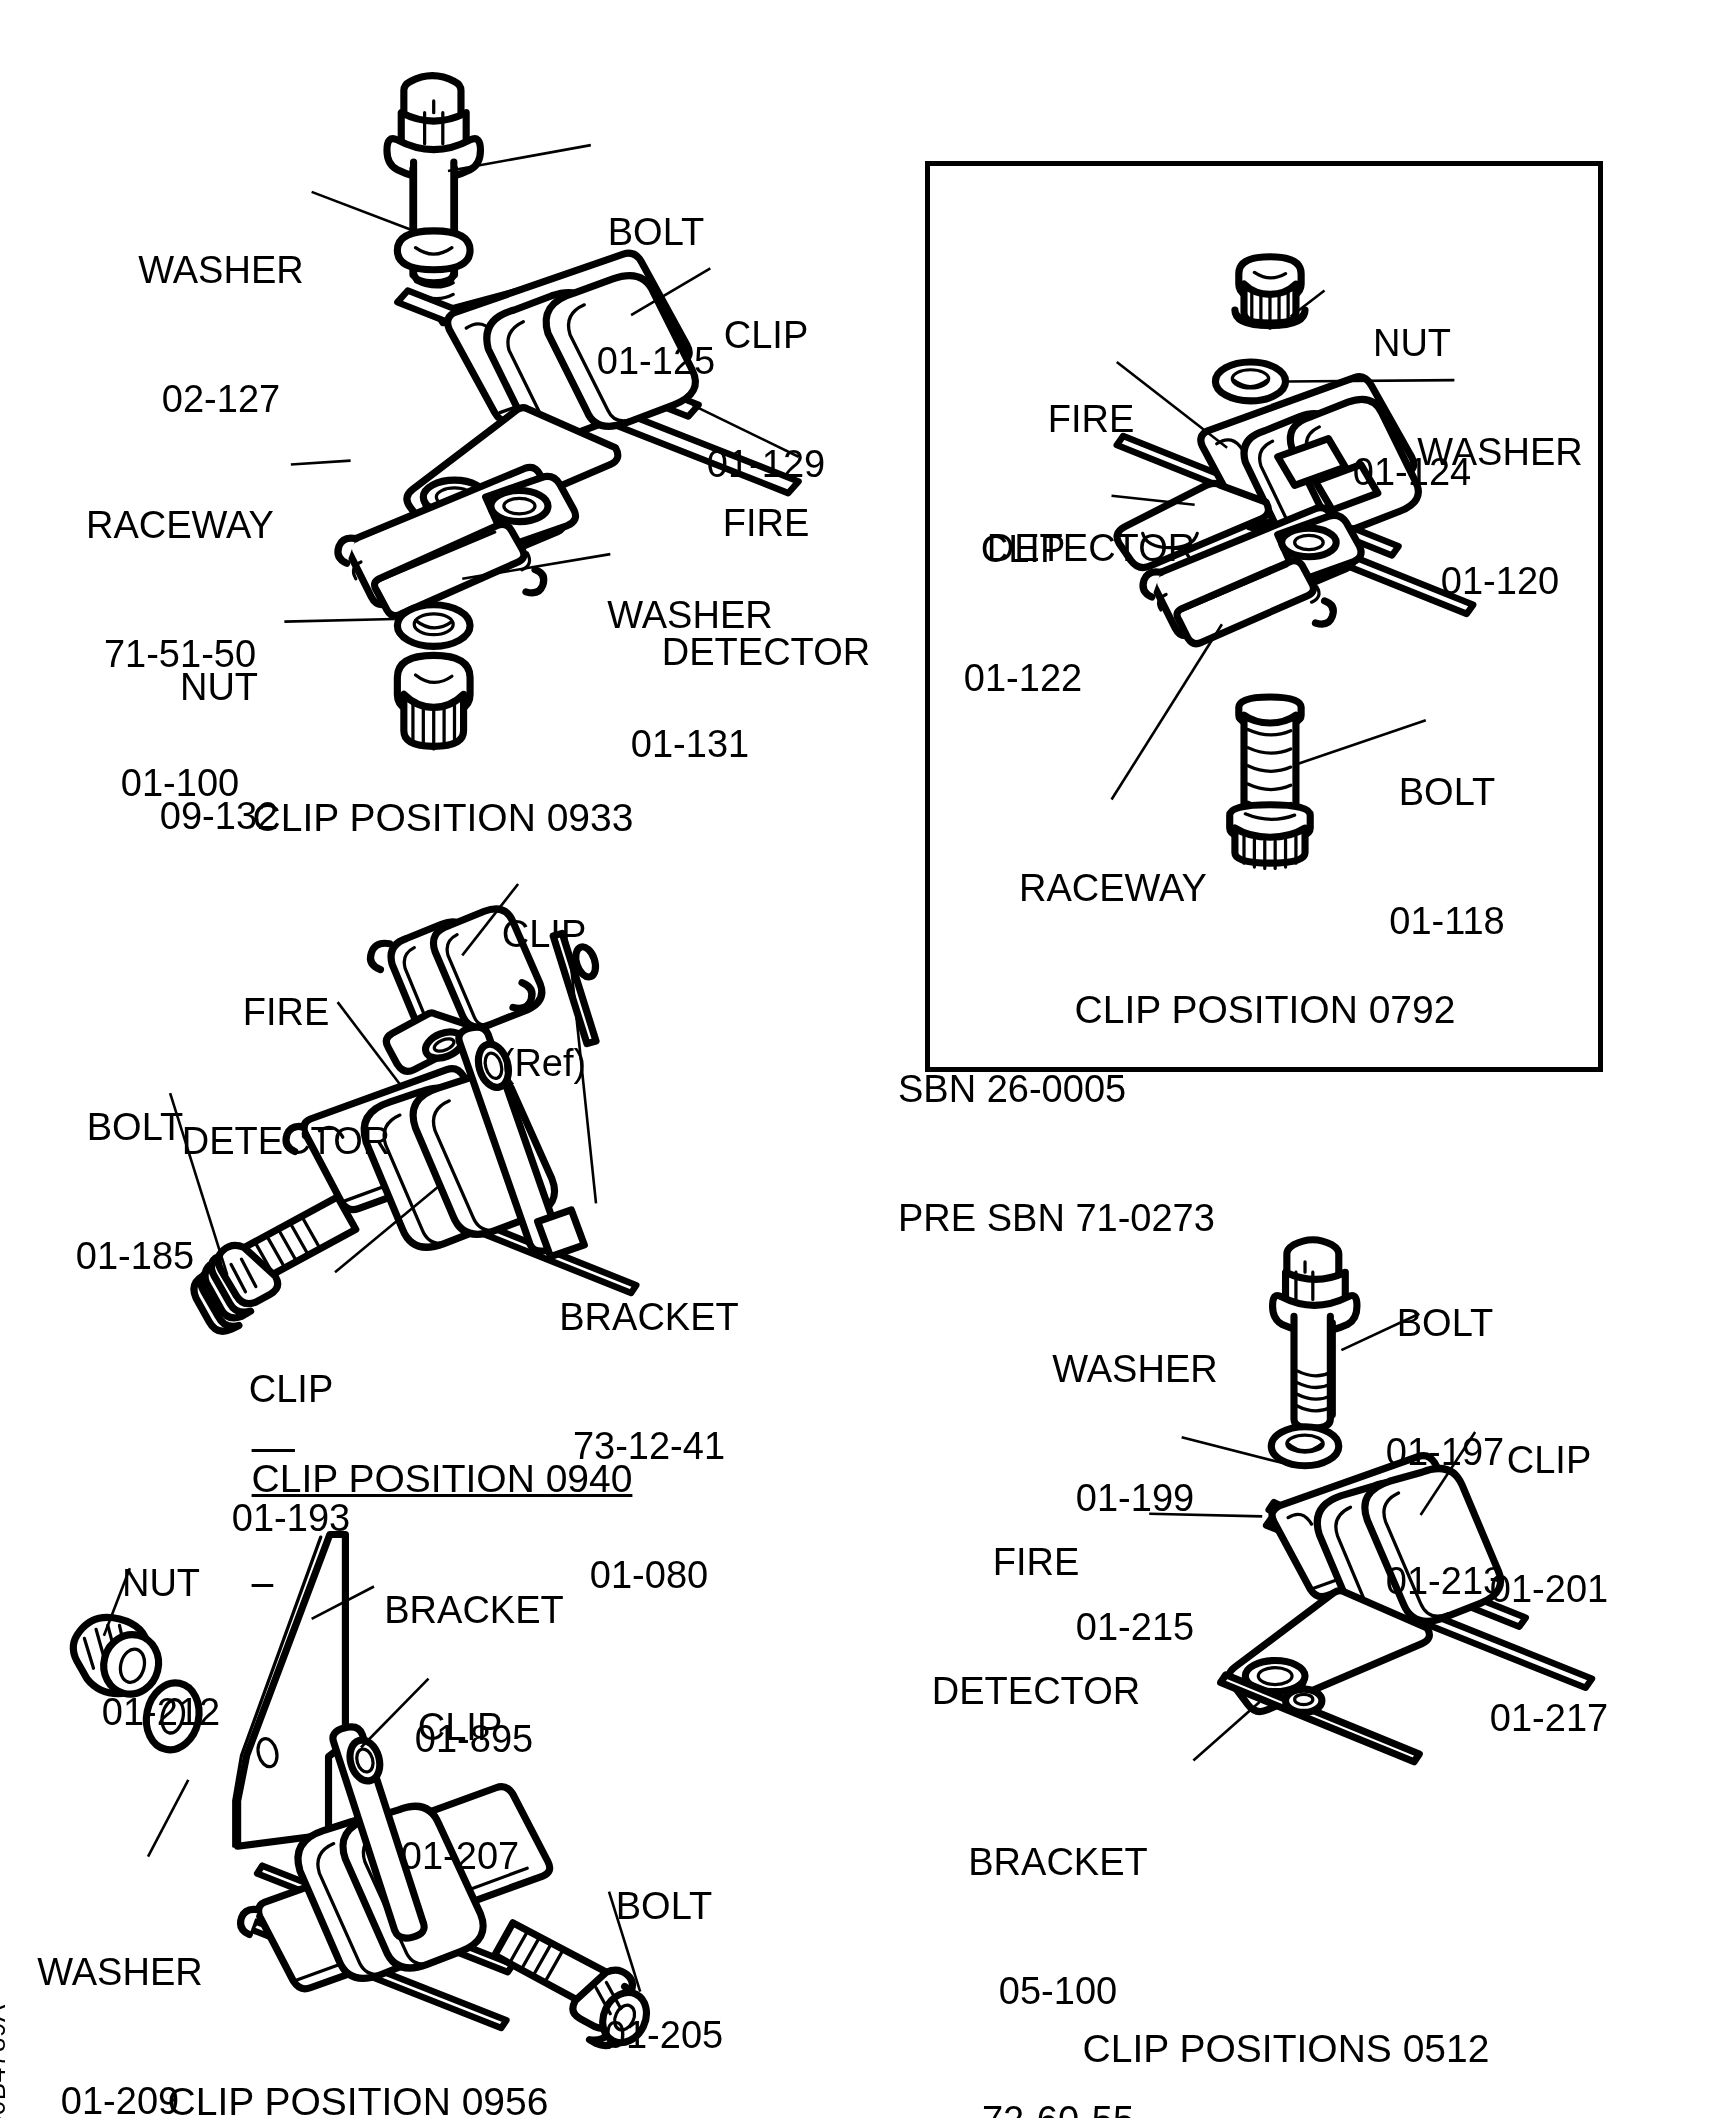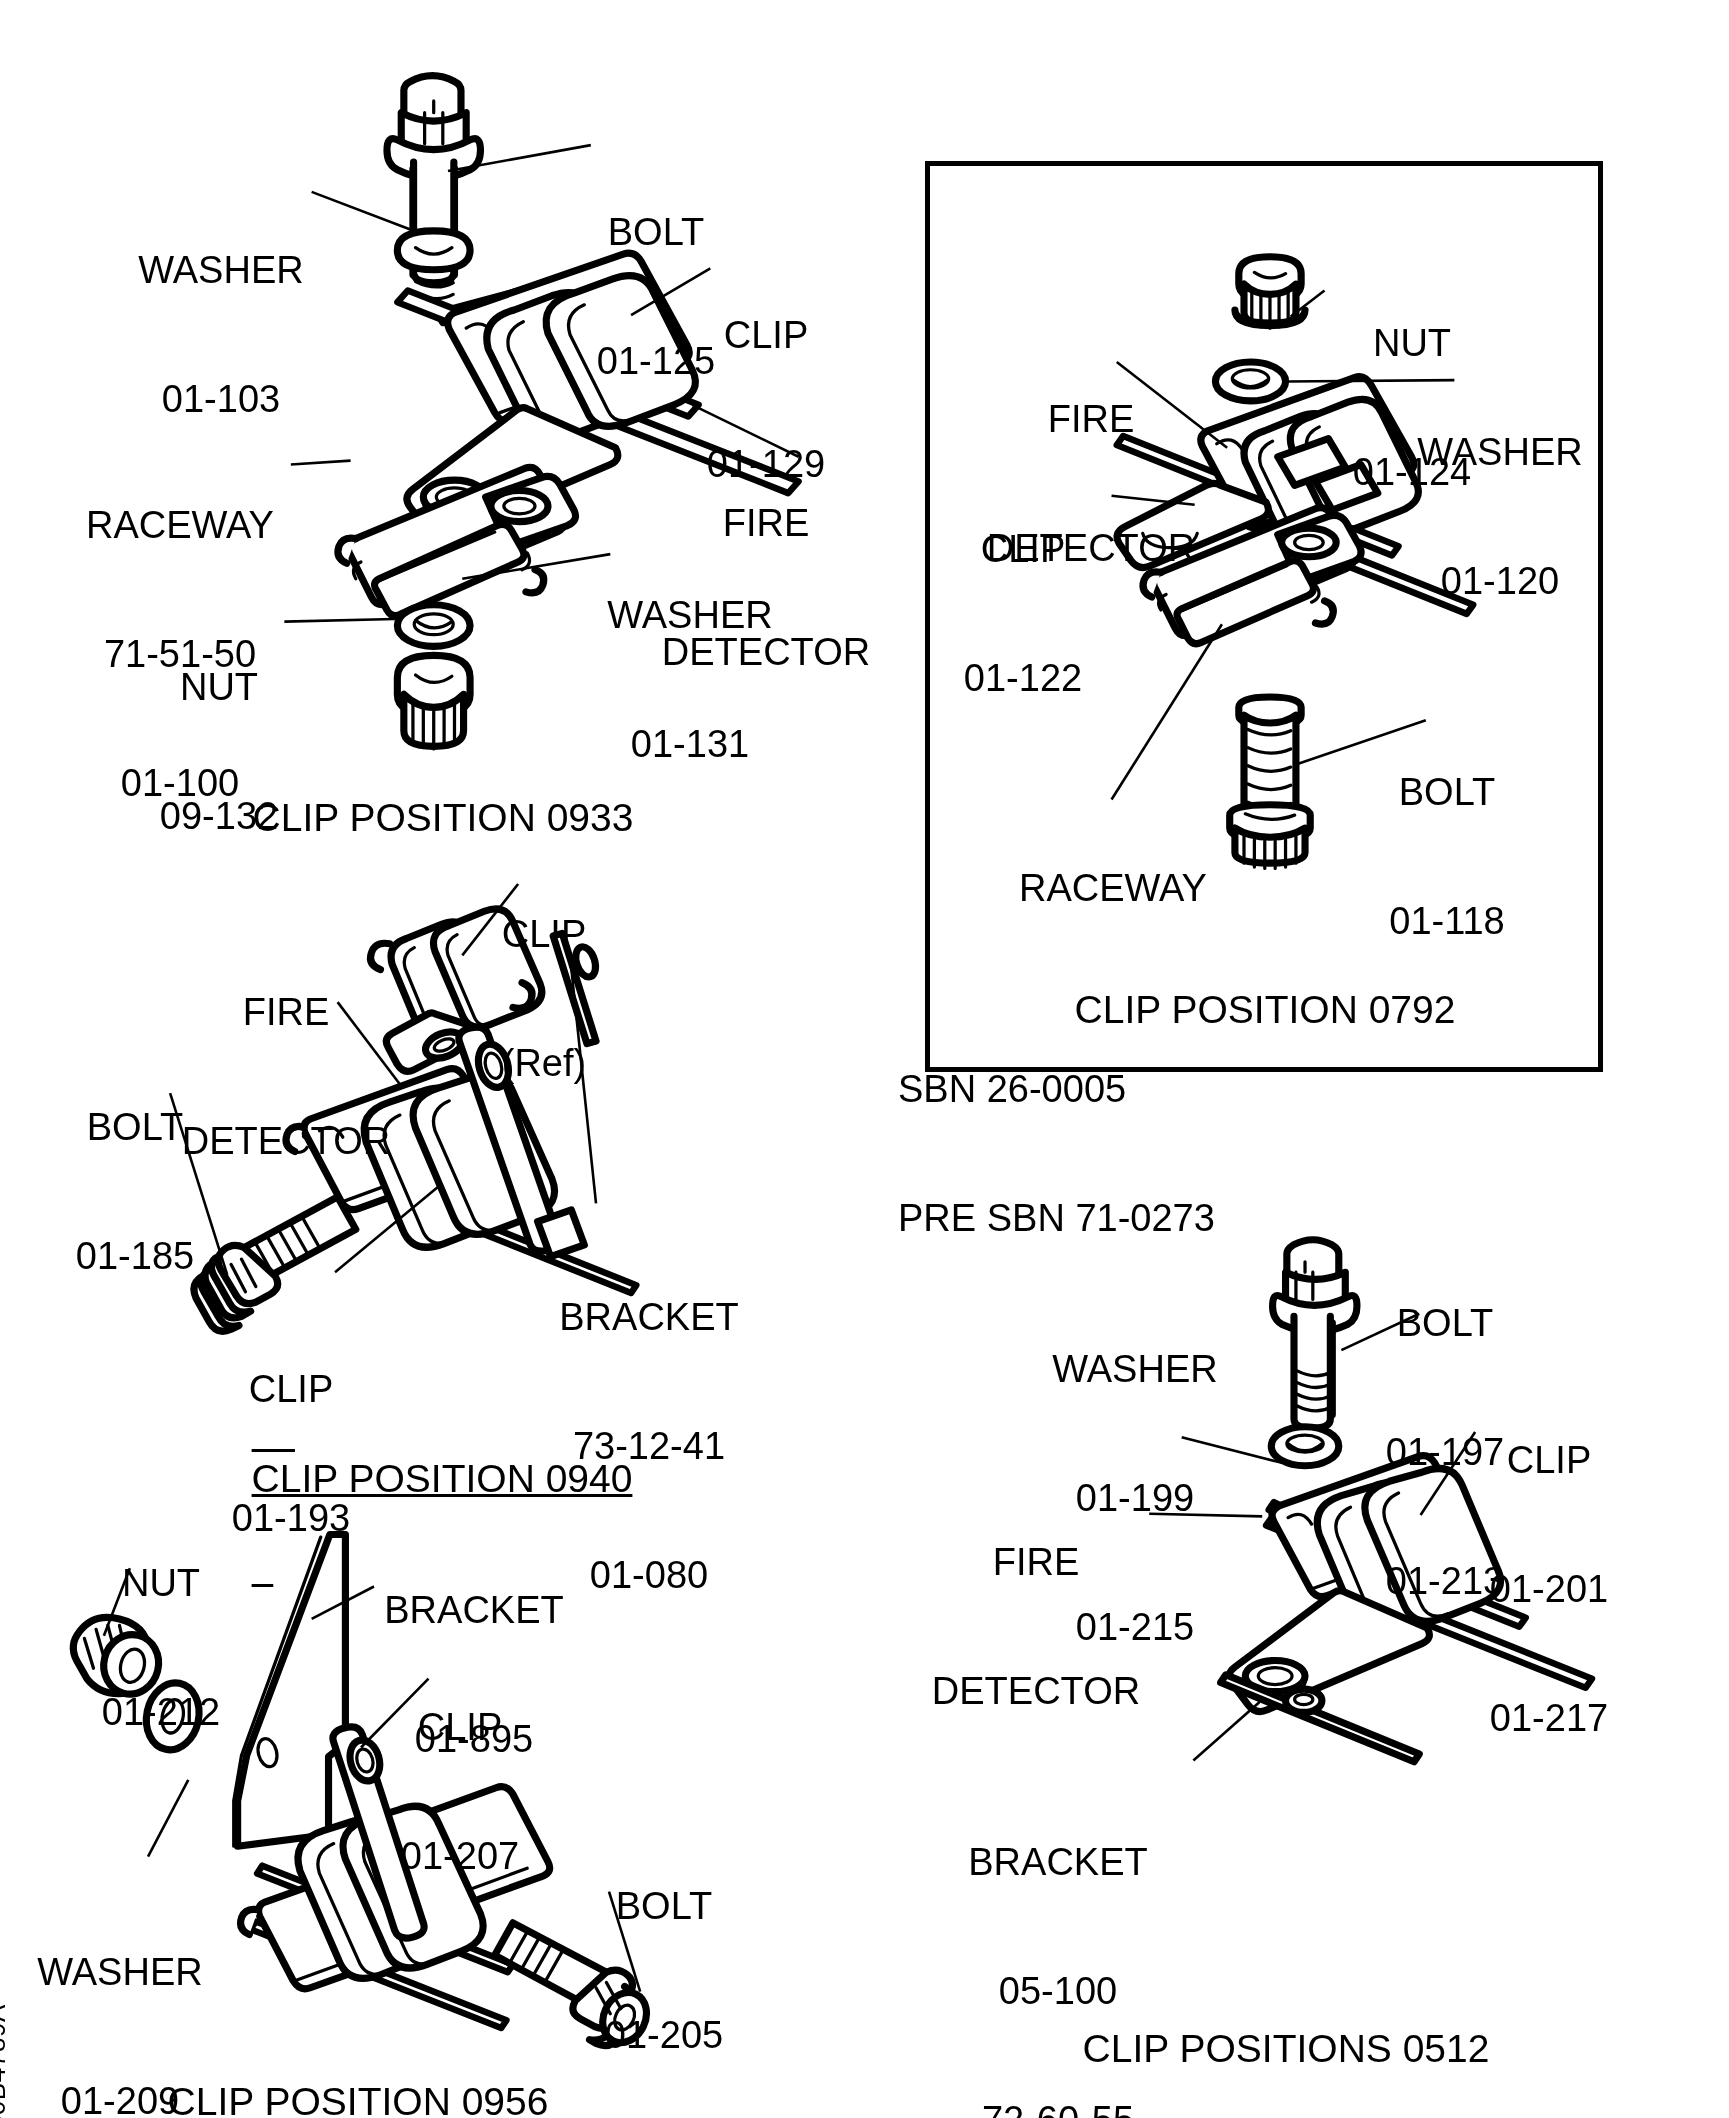--- a/index.html
+++ b/index.html
@@ -399,21 +399,21 @@
 
   <div class="boxframe" style="left:925px; top:120px; width:678px; height:911px;"></div>
 
   <div class="lbl c" style="left:656px; top:84px;">
     <div>BOLT</div>
     <div>01-125</div>
   </div>
 
   <div class="lbl c" style="left:221px; top:122px;">
     <div>WASHER</div>
-    <div>01-103</div>
+    <div>02-127</div>
   </div>
 
   <div class="lbl c" style="left:766px; top:187px;">
     <div>CLIP</div>
     <div>01-129</div>
   </div>
 
   <div class="lbl c" style="left:766px; top:375px;">
     <div>FIRE</div>
     <div>DETECTOR</div>

